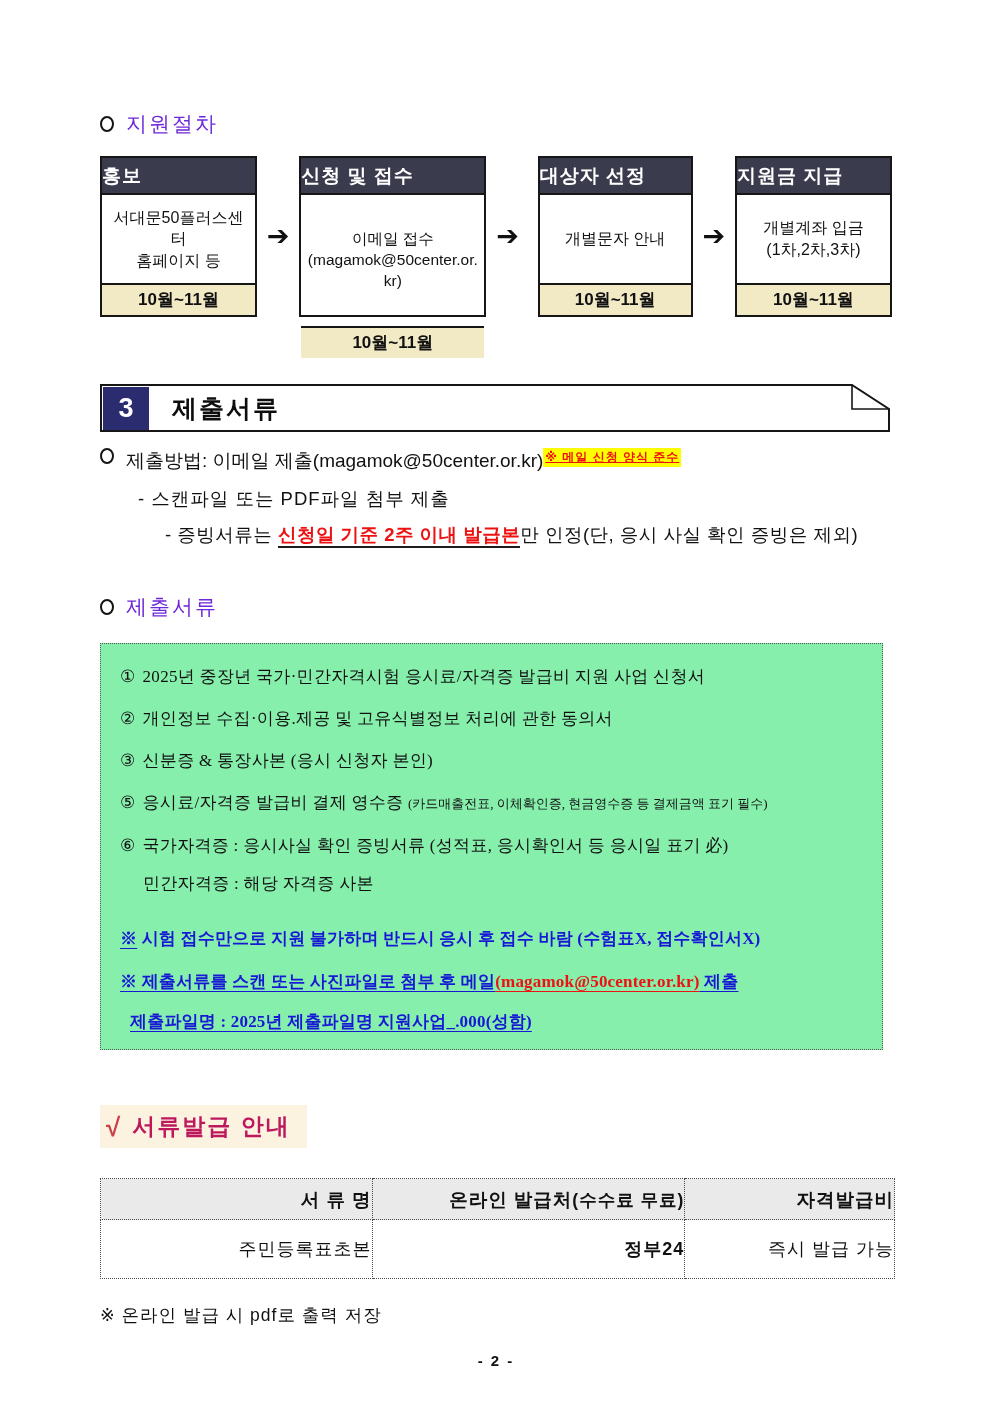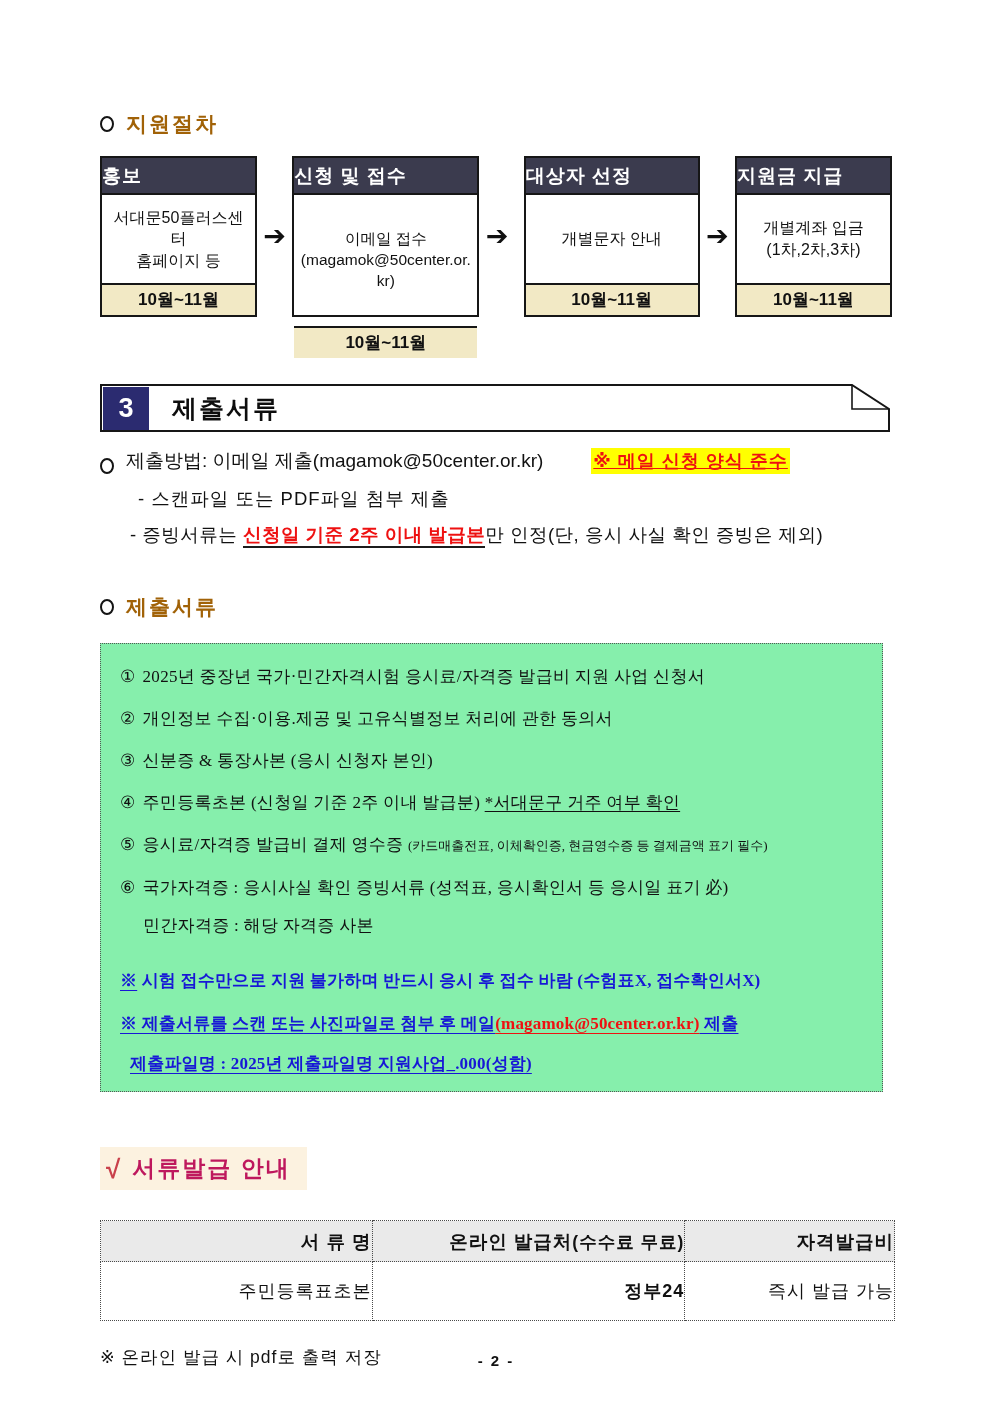--- a/index.html
+++ b/index.html
@@ -14,21 +14,21 @@
     height: 1403px;
     margin: 0 auto;
     background: #ffffff;
     overflow: hidden;
   }
   .content { padding: 110px 99px 0 100px; }
 
   
   .bullet-heading {
     display: flex; align-items: center;
-    font-size: 21px; color: #a16207; letter-spacing: 2px; font-weight: bold;
+    font-size: 21px; color: #6d28d9; letter-spacing: 2px;
   }
   .bullet-circle {
     display: inline-block; width: 14px; height: 16px;
     border: 2.6px solid #141414; border-radius: 50%;
     margin-right: 12px; flex: 0 0 auto;
   }
 
   
   .flow {
     margin-top: 18px;
@@ -36,21 +36,21 @@
     display: flex; align-items: stretch; justify-content: space-between;
   }
   .flow-step {
     border: 2px solid #161616;
     height: 161px;
     display: flex; flex-direction: column;
     background: #fff;
   }
   .flow-step.s1 { width: 157px; }
   .flow-step.s2 { width: 187px; gap: 32px; }
-  .flow-step.s3 { width: 176px; margin-left: 9px; }
+  .flow-step.s3 { width: 155px; margin-left: 9px; }
   .flow-step.s4 { width: 157px; }
   .flow-header {
     background: #3b3b4e; color: #ffffff;
     font-weight: bold; font-size: 19px; letter-spacing: 1px;
     text-align: left; height: 37px; line-height: 35px;
     border-bottom: 2px solid #161616;
     flex: 0 0 auto;
   }
   .flow-body {
     flex: 1 1 auto;
@@ -88,30 +88,29 @@
     text-align: center; line-height: 43px;
   }
   .section-title {
     position: absolute; left: 72px; top: 0; height: 49px;
     display: flex; align-items: center;
     font-size: 25px; font-weight: bold; letter-spacing: 2px; color: #0d0d0d;
   }
 
   
   .method { margin-top: 15px; font-size: 19px; }
-  .method-line1 { display: flex; align-items: flex-end; }
+  .method-line1 { display: flex; align-items: flex-start; }
   .hl-note {
     background: #ffff00; color: #ee1111; font-weight: bold;
-    font-size: 18px; letter-spacing: 1px;
+    font-size: 12px; letter-spacing: 1px;
     text-decoration: underline;
     padding: 1px 2px;
-    margin-left: 48px;
   }
   .method-sub1 { margin: 12px 0 0 38px; font-size: 18.5px; letter-spacing: 1px; }
-  .method-sub2 { margin: 11px 0 8px 30px; font-size: 18.5px; letter-spacing: 0.5px; }
+  .method-sub2 { margin: 11px 0 8px 30px; font-size: 18.5px; letter-spacing: 0.5px; text-align: center; }
   .red-underline {
     color: #ee1111; font-weight: bold;
     border-bottom: 2.5px solid #1c1c1c; padding-bottom: 1px;
   }
 
   
   .docs-heading { margin-top: 46px; }
   .docs-box {
     margin-top: 22px;
     width: 783px;
@@ -236,23 +235,20 @@
 
     <div class="docs-box">
       <div class="doc-item">
         <span class="doc-num">①</span><span>2025년 중장년 국가·민간자격시험 응시료/자격증 발급비 지원 사업 신청서</span>
       </div>
       <div class="doc-item">
         <span class="doc-num">②</span><span>개인정보 수집·이용.제공 및 고유식별정보 처리에 관한 동의서</span>
       </div>
       <div class="doc-item">
         <span class="doc-num">③</span><span>신분증 &amp; 통장사본 (응시 신청자 본인)</span>
-      </div>
-      <div class="doc-item">
-        <span class="doc-num">④</span><span>주민등록초본 (신청일 기준 2주 이내 발급분) </span><span class="doc-underline">*서대문구 거주 여부 확인</span>
       </div>
       <div class="doc-item">
         <span class="doc-num">⑤</span><span>응시료/자격증 발급비 결제 영수증 </span><span class="doc-small">(카드매출전표, 이체확인증, 현금영수증 등 결제금액 표기 필수)</span>
       </div>
       <div class="doc-item" style="margin-bottom:0;">
         <span class="doc-num">⑥</span><span>국가자격증 : 응시사실 확인 증빙서류 (성적표, 응시확인서 등 응시일 표기 必)</span>
         <div class="doc-sub">민간자격증 : 해당 자격증 사본</div>
       </div>
 
       <div class="doc-note note1">

